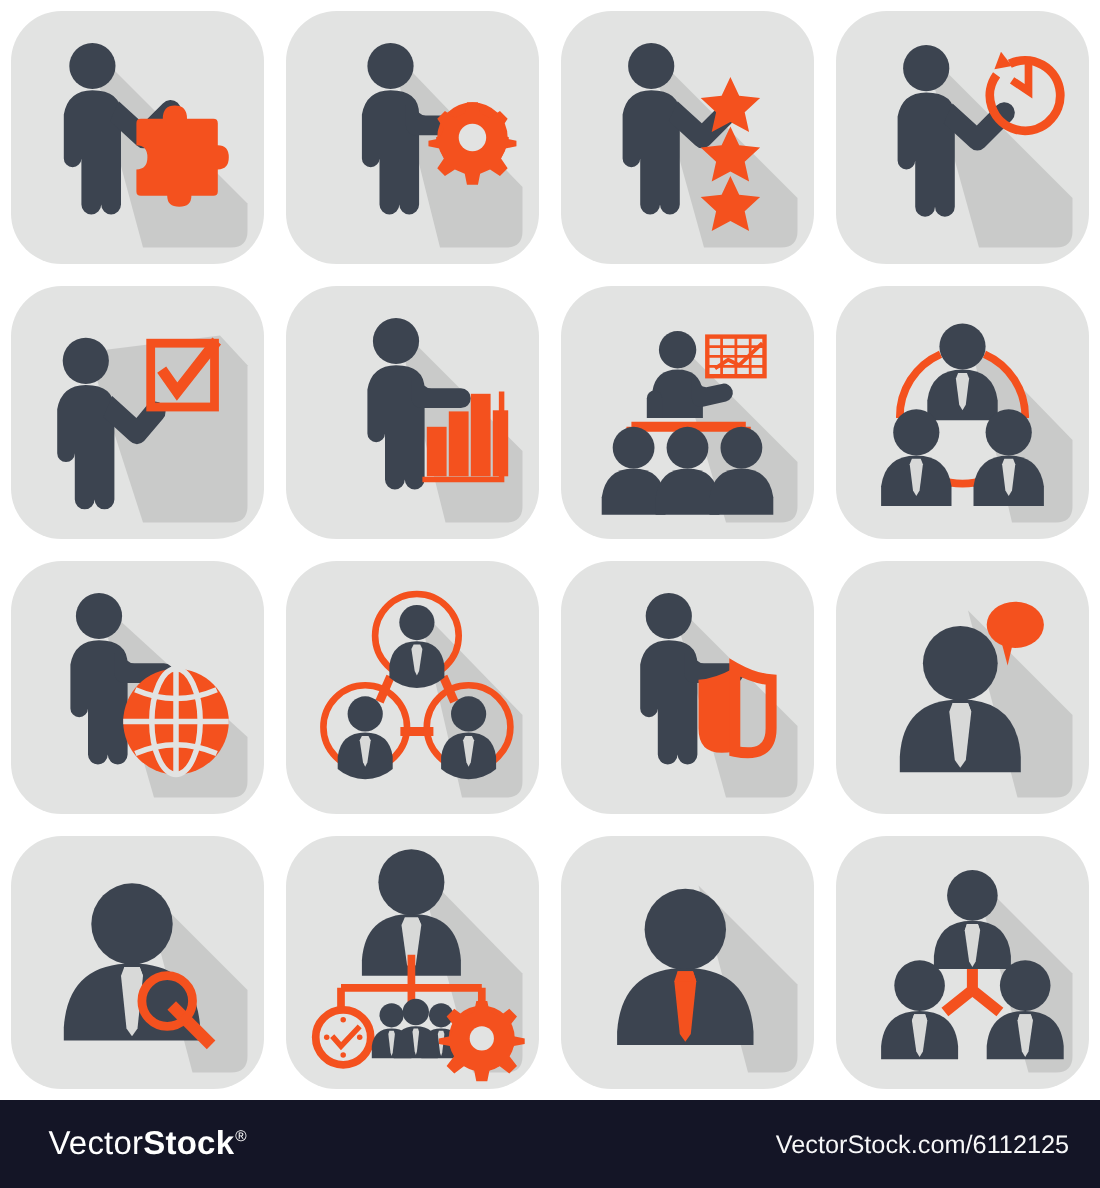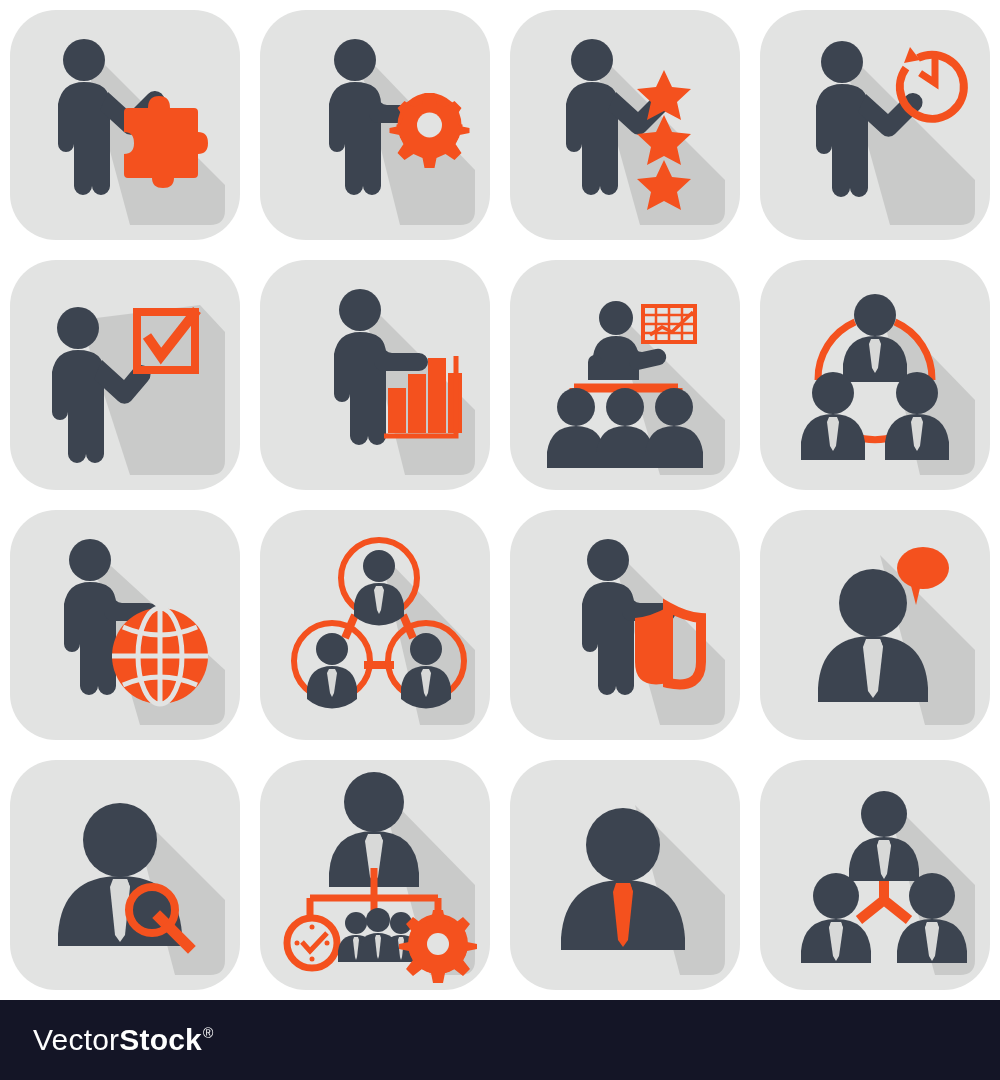--- a/index.html
+++ b/index.html
@@ -29,21 +29,21 @@
     border-radius:46px;
     overflow:hidden;
   }
   .tile svg{display:block;width:230px;height:230px;}
   #watermark-bar{
     position:absolute;left:0;top:1000px;
     width:1000px;height:80px;
     background:#141526;
     display:flex;align-items:center;justify-content:space-between;
     box-sizing:border-box;
-    padding:0 28px 0 33px;
+    padding:0 28px 0 44px;
   }
   #wm-logo{
     color:#ffffff;
     font-size:30px;
     letter-spacing:0.2px;
     white-space:nowrap;
     display:flex;align-items:baseline;
   }
   #wm-logo .thin{font-weight:300;}
   #wm-logo .bold{font-weight:700;text-align:right;}
@@ -373,13 +373,14 @@
   </div>
 
 </div>
 
 <div id="watermark-bar">
   <div id="wm-logo">
     <span class="thin">Vector</span>
       <span class="bold">Stock</span>
       <span class="reg">®</span>
   </div>
+  <div id="wm-url">VectorStock.com/6112125</div>
 </div>
 
 </body></html>

